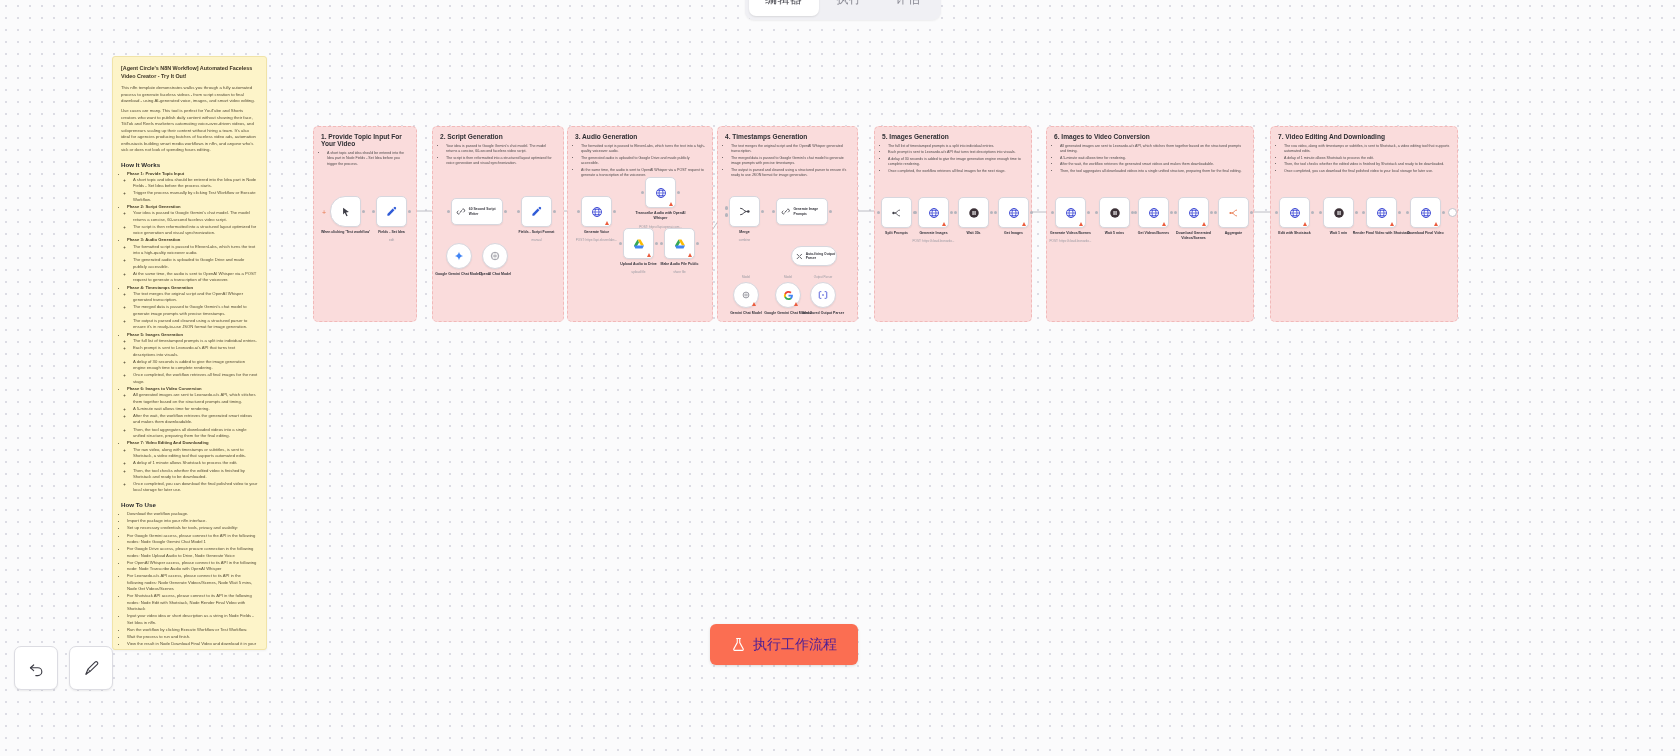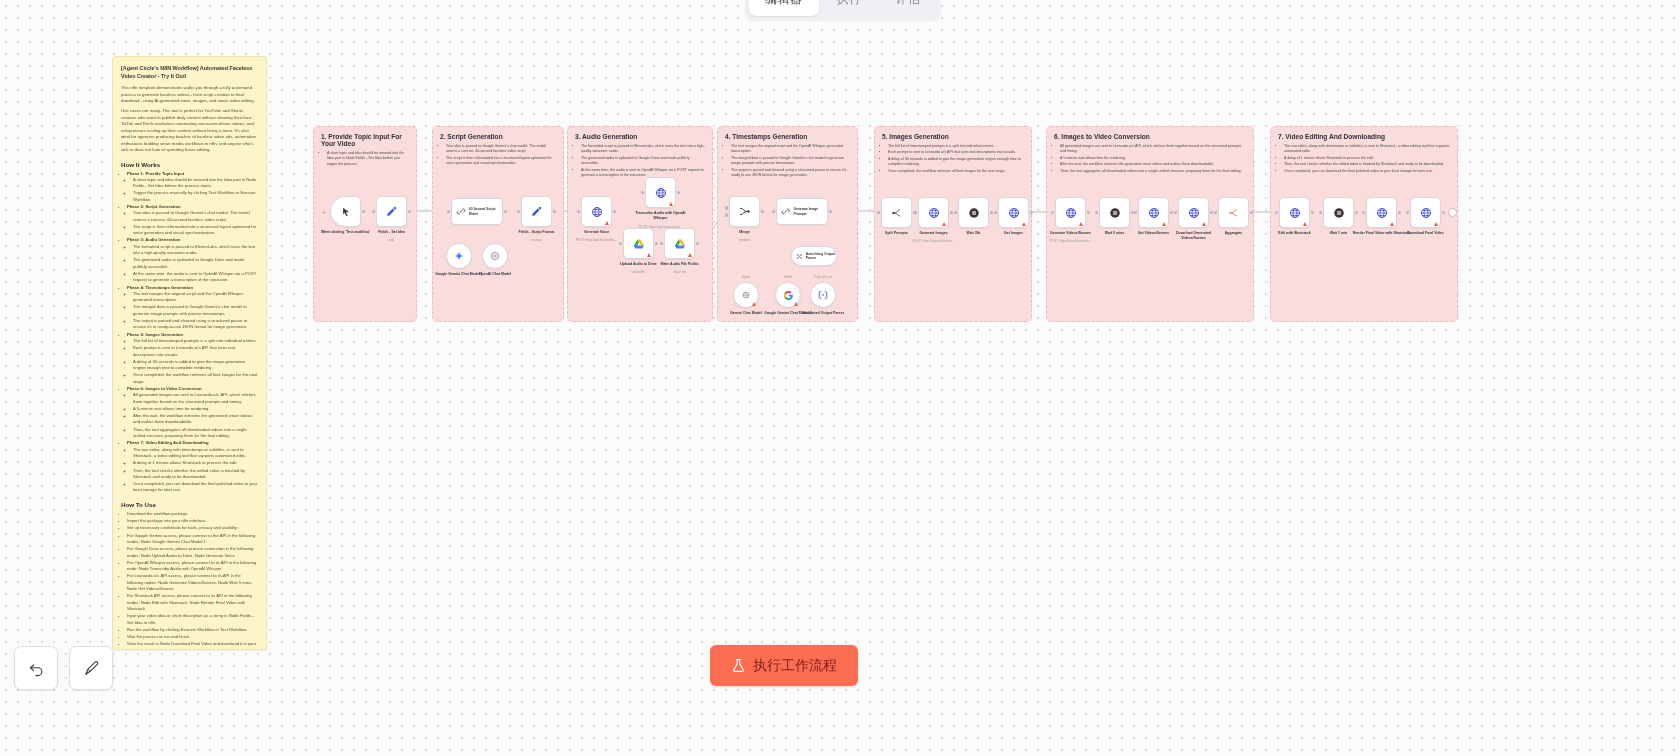--- a/index.html
+++ b/index.html
@@ -81,22 +81,22 @@
   svg.wires{position:absolute;left:0;top:0;width:1680px;height:756px;pointer-events:none;}
 
   
   .toolbtn{
     position:absolute;width:42px;height:42px;background:#fff;border:1px solid #dcdce2;
     border-radius:7px;display:flex;align-items:center;justify-content:center;
     box-shadow:0 1px 2px rgba(0,0,0,.07);
   }
   
   #execbtn{
-    position:absolute;left:710px;top:645px;width:148px;height:41px;
-    background:#fb6e52;border:none;border-radius:6px;color:#7f1d1d;
+    position:absolute;left:710px;top:624px;width:148px;height:41px;
+    background:#fb6e52;border:none;border-radius:6px;color:#4c1d95;
     display:flex;align-items:center;justify-content:center;gap:7px;
     font-size:14px;font-family:"Liberation Sans",sans-serif;cursor:pointer;
     box-shadow:0 1px 3px rgba(0,0,0,.12);
   }
 </style>
 </head>
 <body>
 
 <div id="tabbar">
   <div class="tab active">编辑器</div>

